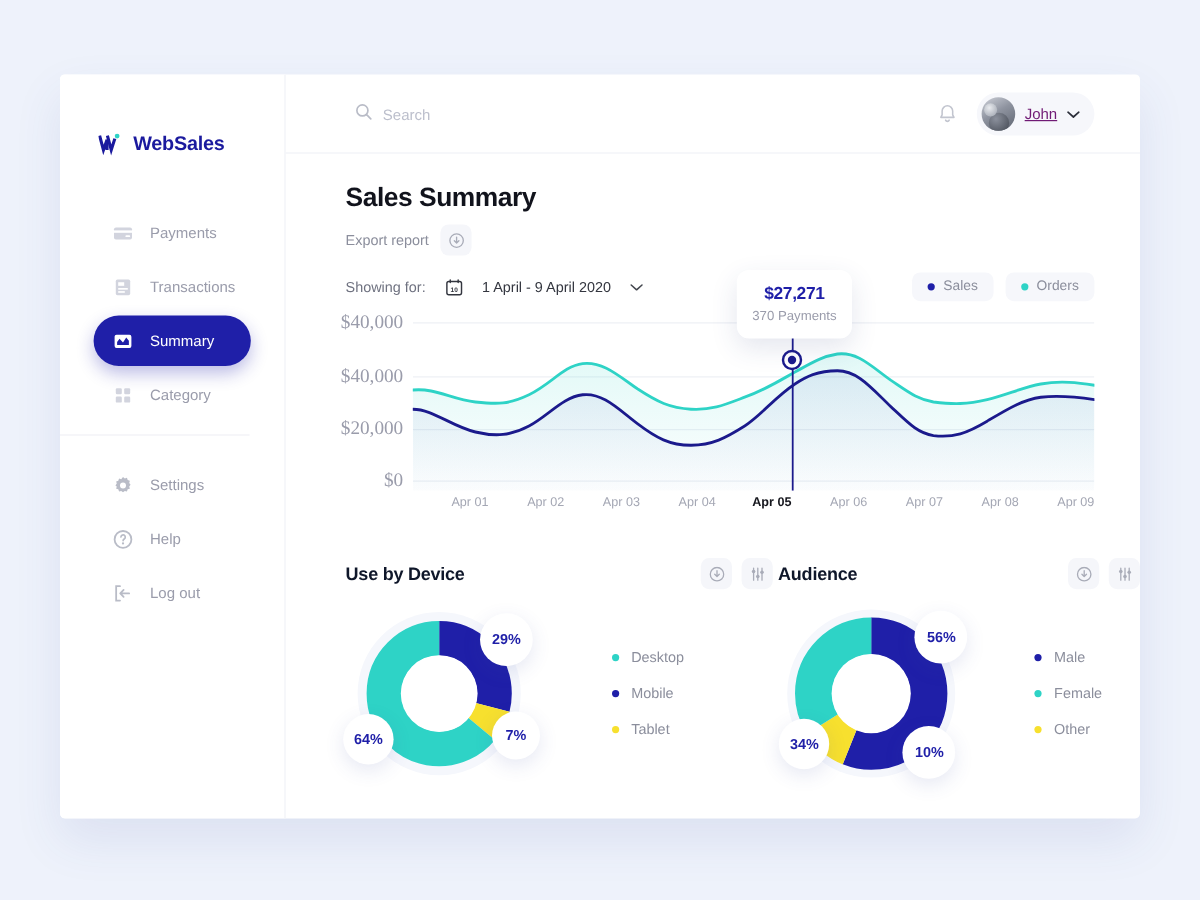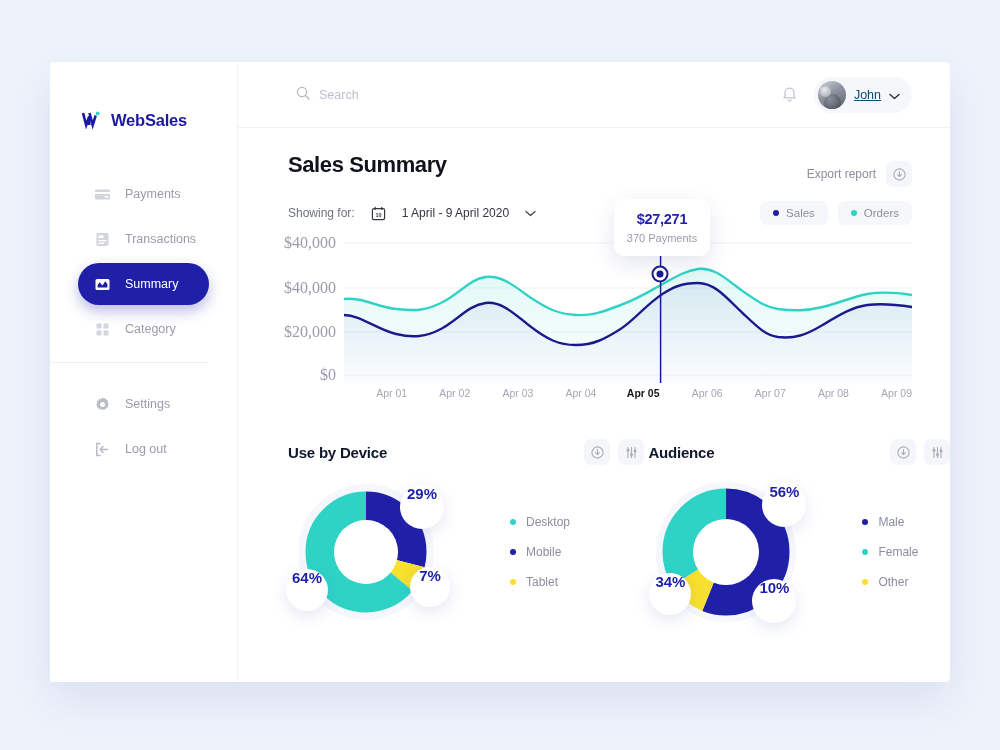--- a/index.html
+++ b/index.html
@@ -92,26 +92,26 @@
   .avatar::before {
     content:""; position:absolute; left:6px; top:13px;
     width:17px; height:17px; border-radius:50%;
     background: radial-gradient(circle at 35% 30%, #8b909c, #3f444e);
   }
   .avatar::after {
     content:""; position:absolute; left:2px; top:5px;
     width:11px; height:11px; border-radius:50%;
     background: radial-gradient(circle at 40% 35%, #e9ebef, #9aa0ab);
   }
-  .profile-name { font-size: 12.5px; color: #0c4a6e; text-decoration: underline; }
+  .profile-name { font-size: 12.5px; color: #701a75; text-decoration: underline; }
 
   
   .page-head {
     position: relative; padding: 24px 38px 0 50px;
-    display: flex; align-items: flex-start; justify-content: space-between;
+    display: flex; align-items: flex-start; justify-content: space-between; flex-direction: column;
   }
   .page-title {
     font-size: 22px; font-weight: bold; color: #11131c;
     letter-spacing: -0.4px;
   }
   .export-wrap { display: flex; align-items: center; gap: 10px; margin-top: 9px; }
   .export-label { font-size: 12px; color: #8b8e9c; }
   .sq-btn {
     width: 26px; height: 26px; border-radius: 7px;
     background: #f5f6fa; display: flex; align-items: center; justify-content: center;
@@ -169,22 +169,22 @@
   .d-head {
     display: flex; align-items: center; justify-content: space-between;
     height: 30px;
   }
   .d-title { font-size: 15px; font-weight: bold; color: #0f172a; letter-spacing:-0.2px;}
   .d-actions { display: flex; gap: 8px; }
   .d-body { position: relative; display: flex; align-items: center; margin-top: 10px; }
   .donut-wrap { position: relative; width: 170px; height: 150px; flex: 0 0 170px; }
   .bubble {
     position: absolute; background: #ffffff; border-radius: 50%;
-    display: flex; align-items: flex-start; justify-content: center;
-    font-size: 15px; font-weight: bold; color: #1f1fa8;
+    display: flex; align-items: center; justify-content: center;
+    font-size: 12px; font-weight: bold; color: #1f1fa8;
     box-shadow: 0 5px 16px rgba(60,80,160,0.13);
   }
   .d-legend { margin-left: 18px; }
   .leg-item { display: flex; align-items: center; gap: 10px; height: 30px; font-size: 12px; color: #8b8e9c; }
 </style>
 </head>
 <body>
 
 <div class="app-card">
 
@@ -253,20 +253,30 @@
 
     <div class="nav-group-bottom">
       <div class="nav-item">
         <span class="ico">
           <svg width="17" height="17" viewBox="0 0 17 17">
               <path d="M8.5 1.6l1.5 1.1 1.8-.5.6 1.8 1.8.6-.5 1.8 1.1 1.5-1.1 1.5.5 1.8-1.8.6-.6 1.8-1.8-.5-1.5 1.1-1.5-1.1-1.8.5-.6-1.8-1.8-.6.5-1.8L2.2 8.5l1.1-1.5-.5-1.8 1.8-.6.6-1.8 1.8.5z" fill="#b9bcc7"></path>
               <circle cx="8.5" cy="8.5" r="2.5" fill="#ffffff"></circle>
             </svg>
         </span>
         <span>Settings</span>
+      </div>
+      <div class="nav-item">
+        <span class="ico">
+          <svg width="17" height="17" viewBox="0 0 17 17">
+              <circle cx="8.5" cy="8.5" r="7" fill="none" stroke="#b9bcc7" stroke-width="1.5"></circle>
+              <path d="M6.8 6.5a1.8 1.8 0 113 1.4c-.6.5-1.2.8-1.2 1.6" fill="none" stroke="#b9bcc7" stroke-width="1.4" stroke-linecap="round"></path>
+              <circle cx="8.5" cy="11.9" r="0.95" fill="#b9bcc7"></circle>
+            </svg>
+        </span>
+        <span>Help</span>
       </div>
       <div class="nav-item">
         <span class="ico">
           <svg width="17" height="17" viewBox="0 0 17 17">
               <path d="M6 2.5H2.8v12H6" fill="none" stroke="#b9bcc7" stroke-width="1.5" stroke-linecap="round"></path>
               <path d="M13.6 8.5H6.4M9 5.6L6.2 8.5 9 11.4" fill="none" stroke="#b9bcc7" stroke-width="1.5" stroke-linecap="round" stroke-linejoin="round"></path>
             </svg>
         </span>
         <span>Log out</span>
       </div>

